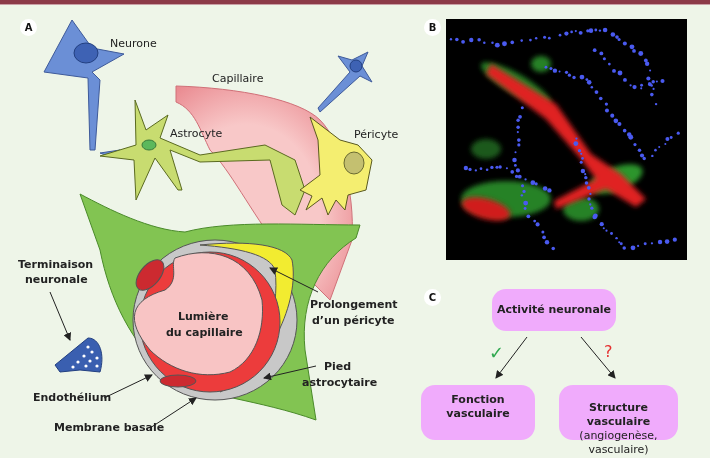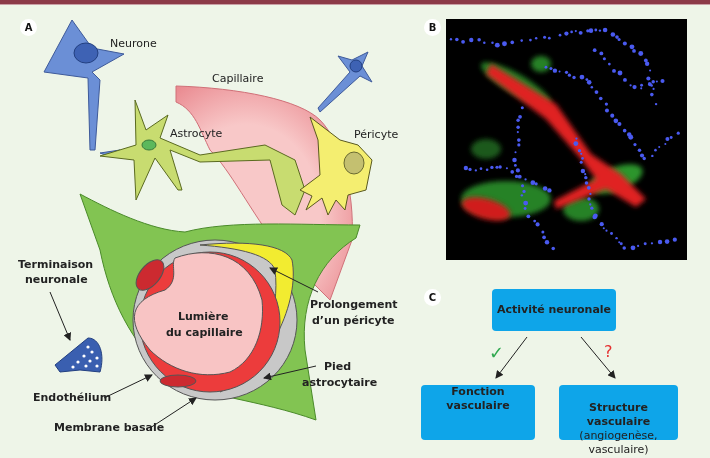--- a/index.html
+++ b/index.html
@@ -4,21 +4,21 @@
 <style>
   html,body{margin:0;padding:0;}
   body{width:710px;height:458px;background:#eef5e8;position:relative;overflow:hidden;font-family:"DejaVu Sans",sans-serif;}
   .topbar{position:absolute;left:0;top:0;width:710px;height:4px;background:#8c3a48;}
   .topbar2{position:absolute;left:0;top:4px;width:710px;height:1px;background:#c9a0a6;}
   .panel-letter{position:absolute;width:17px;height:17px;border-radius:50%;background:#fff;font-weight:bold;font-size:10px;line-height:17px;text-align:center;color:#111;}
   svg text{font-family:"DejaVu Sans",sans-serif;}
   .lbl{font-size:11px;fill:#222;}
   .lblb{font-size:11px;fill:#222;font-weight:bold;}
   #micro{position:absolute;left:446px;top:19px;width:241px;height:241px;background:#000;}
-  .box{position:absolute;background:#0ea5e9;border-radius:4px;text-align:center;color:#222;font-size:11px;line-height:14px;}
+  .box{position:absolute;background:#f0abfc;border-radius:14px;text-align:center;color:#222;font-size:11px;line-height:14px;}
   .box b{display:block;}
 </style>
 </head>
 <body>
 
 <div class="topbar"></div>
 <div class="topbar2"></div>
 
 <div class="panel-letter" style="left:20px;top:19px;">A</div>
 
@@ -289,20 +289,20 @@
     <marker id="arr2" markerWidth="8" markerHeight="8" refX="7" refY="4" orient="auto">
       <path d="M0,0 L8,4 L0,8 Z" fill="#222"></path>
     </marker>
   </defs>
   <line x1="107" y1="57" x2="76" y2="98" stroke="#222" stroke-width="1" marker-end="url(#arr2)"></line>
   <line x1="161" y1="57" x2="195" y2="98" stroke="#222" stroke-width="1" marker-end="url(#arr2)"></line>
 </svg>
 <div style="position:absolute;left:489px;top:342px;font-size:18px;color:#2fa84f;">✓</div>
 <div style="position:absolute;left:604px;top:342px;font-size:16px;color:#e53030;">?</div>
 
-<div class="box" style="left:421px;top:385px;width:114px;height:55px;padding-top:0;box-sizing:border-box;">
+<div class="box" style="left:421px;top:385px;width:114px;height:55px;padding-top:8px;box-sizing:border-box;">
   <b>Fonction vasculaire</b>
 </div>
 <div class="box" style="left:559px;top:385px;width:119px;height:55px;padding-top:16px;box-sizing:border-box;">
   <b>Structure vasculaire</b>
   <span style="display:block">(angiogenèse,</span>
   <span style="display:block">vasculaire)</span>
 </div>
 
 </body></html>

